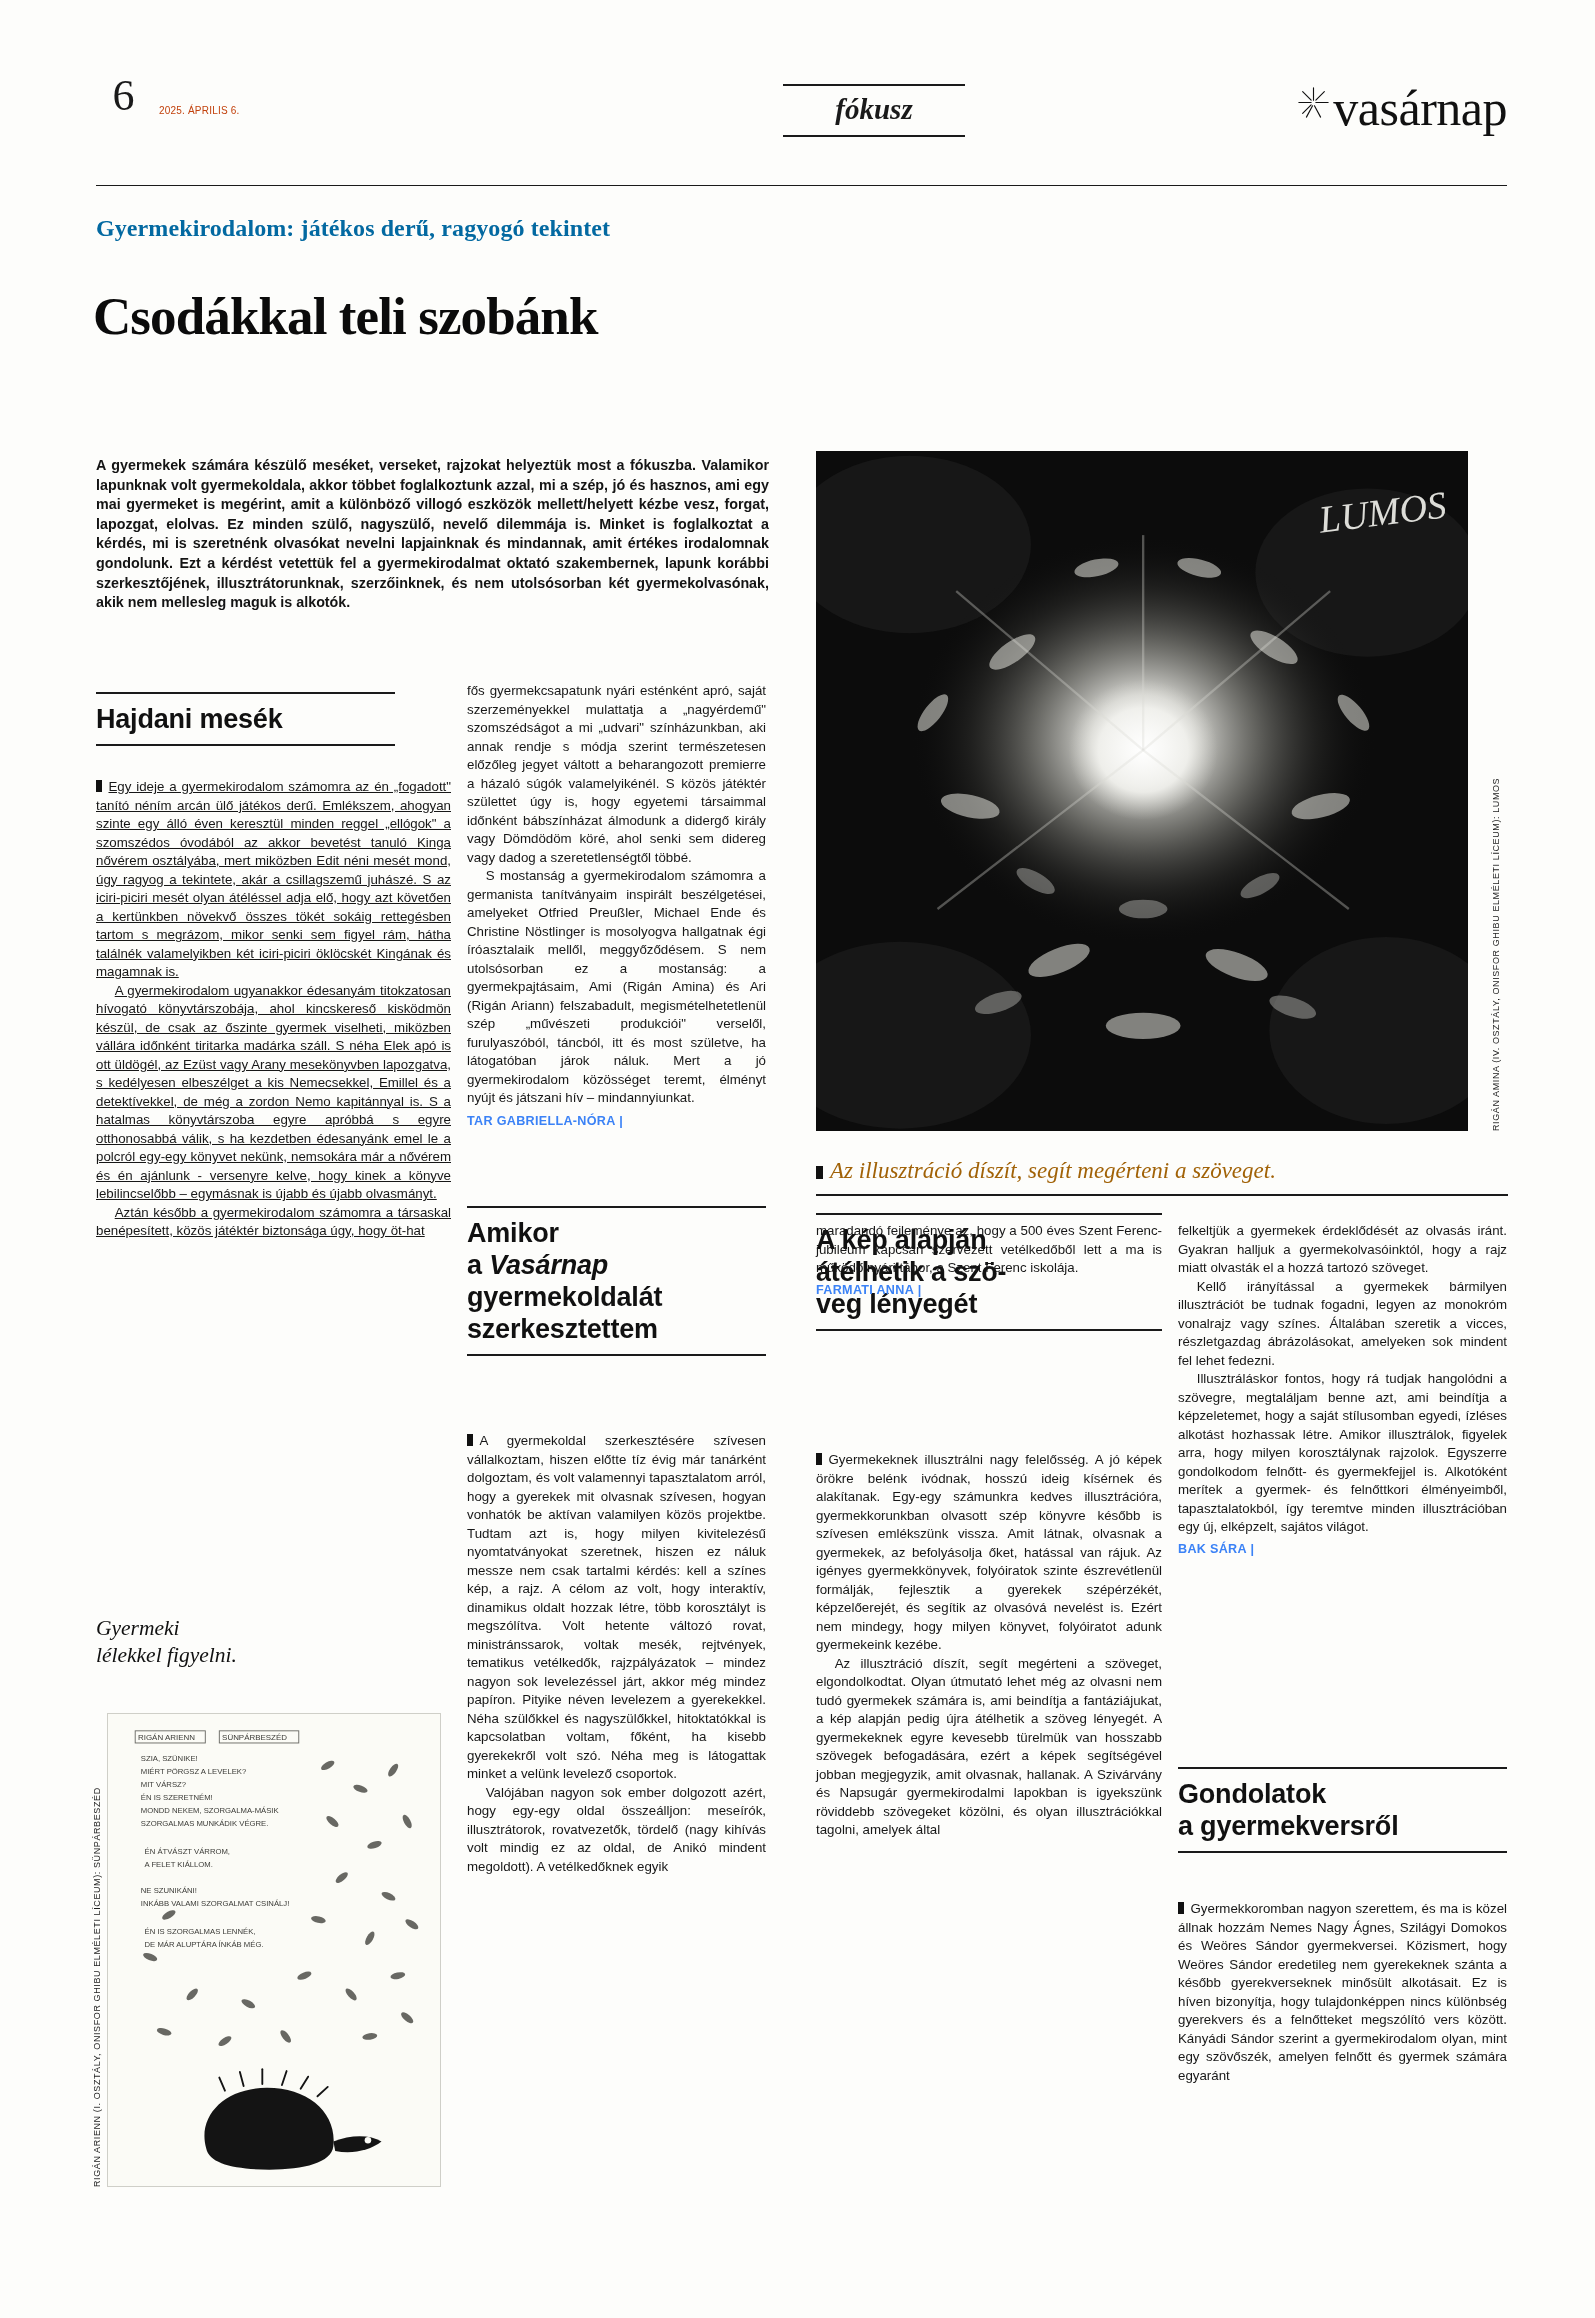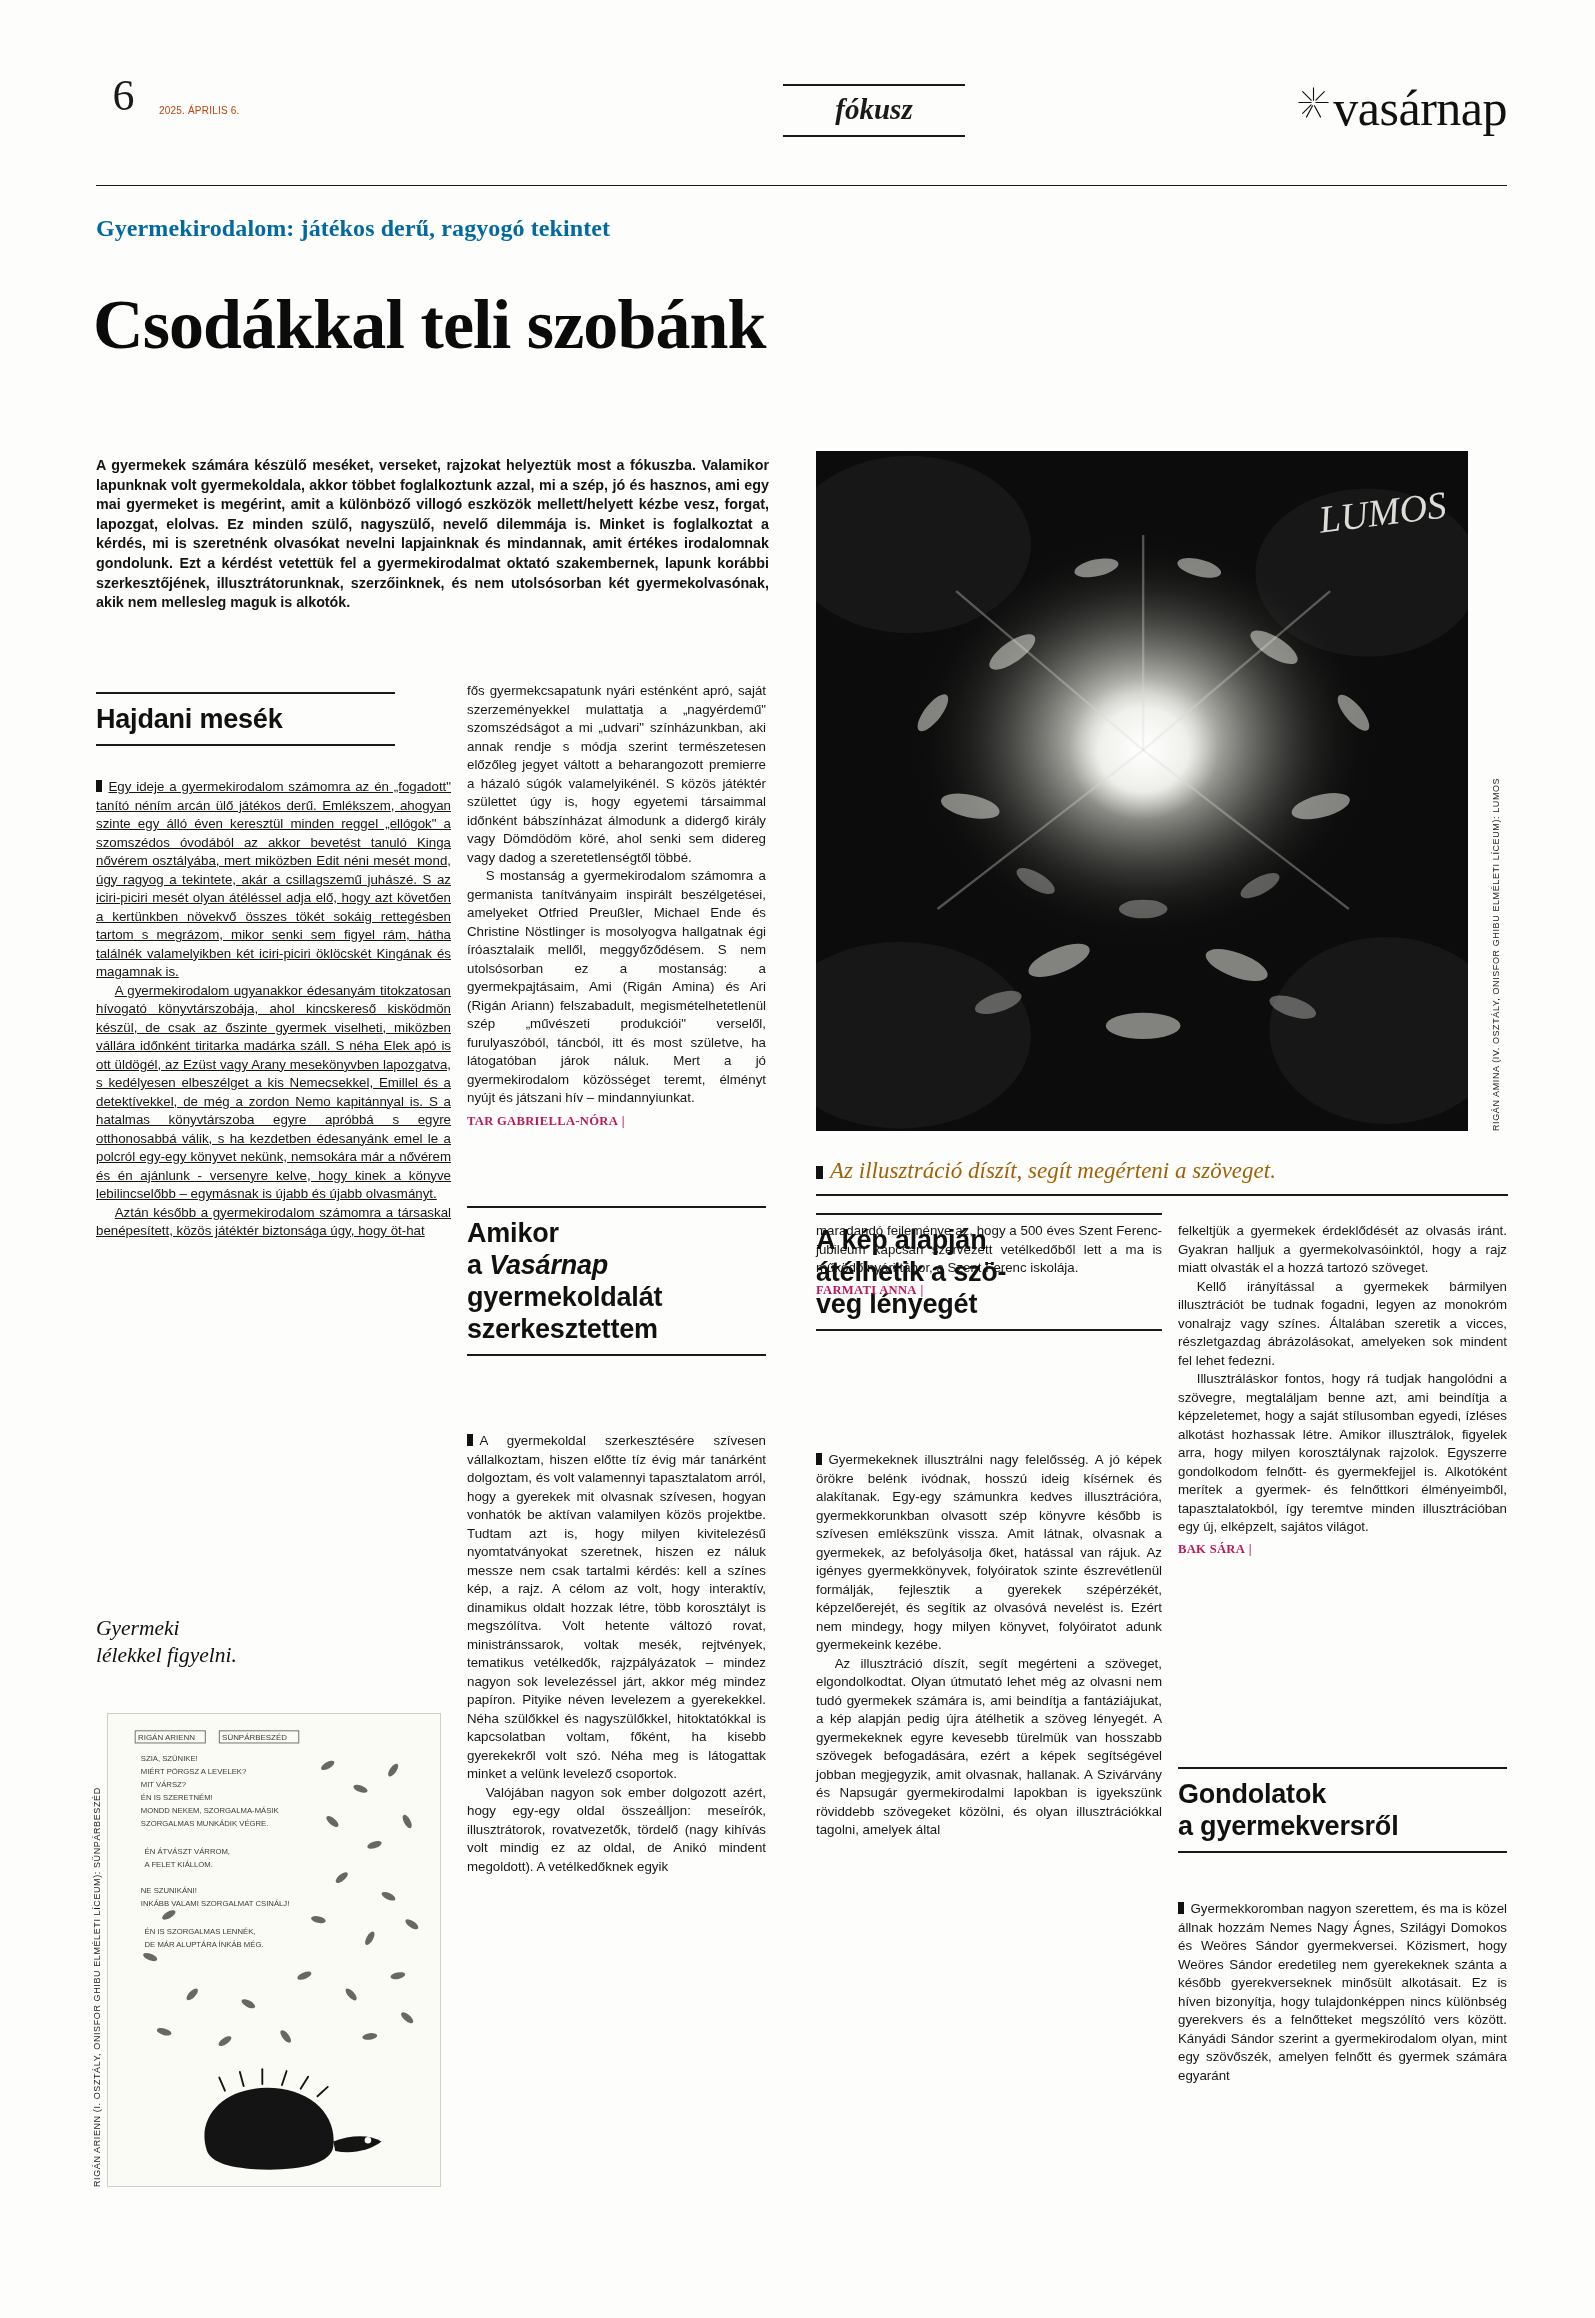--- a/index.html
+++ b/index.html
@@ -107,21 +107,21 @@
     letter-spacing: 0.1px;
     color: #0369a1;
   }
   .headline {
     position: absolute;
     left: 93px;
     top: 290px;
     width: 1215px;
     font-family: "Liberation Serif", serif;
     font-weight: 700;
-    font-size: 70px;
+    font-size: 53px;
     letter-spacing: -0.9px;
     line-height: 1;
     color: #0b0b0b;
   }
   
   .lead {
     position: absolute;
     left: 96px;
     top: 456px;
     width: 673px;
@@ -180,25 +180,25 @@
   
   .bullet {
     display: inline-block;
     width: 6px;
     height: 12px;
     background: #111;
     margin-right: 6.5px;
     vertical-align: -0.9px;
   }
   .byline {
-    font-family: Liberation Serif, serif;
+    font-family: Liberation Sans, sans-serif;
     font-weight: 700;
     font-size: 12.6px;
     letter-spacing: 0.3px;
-    color: #be185d;
+    color: #3b82f6;
     margin-top: 45px;
   }
   
   .pullquote {
     position: absolute;
     left: 96px;
     top: 1615px;
     width: 327px;
     font-family: "Liberation Serif", serif;
     font-style: italic;

